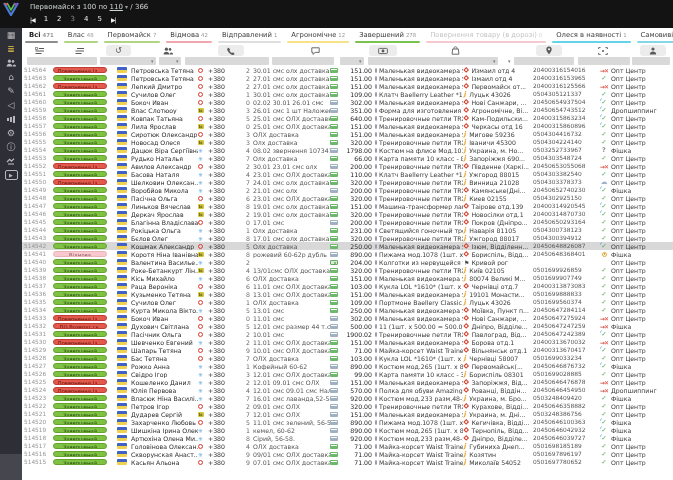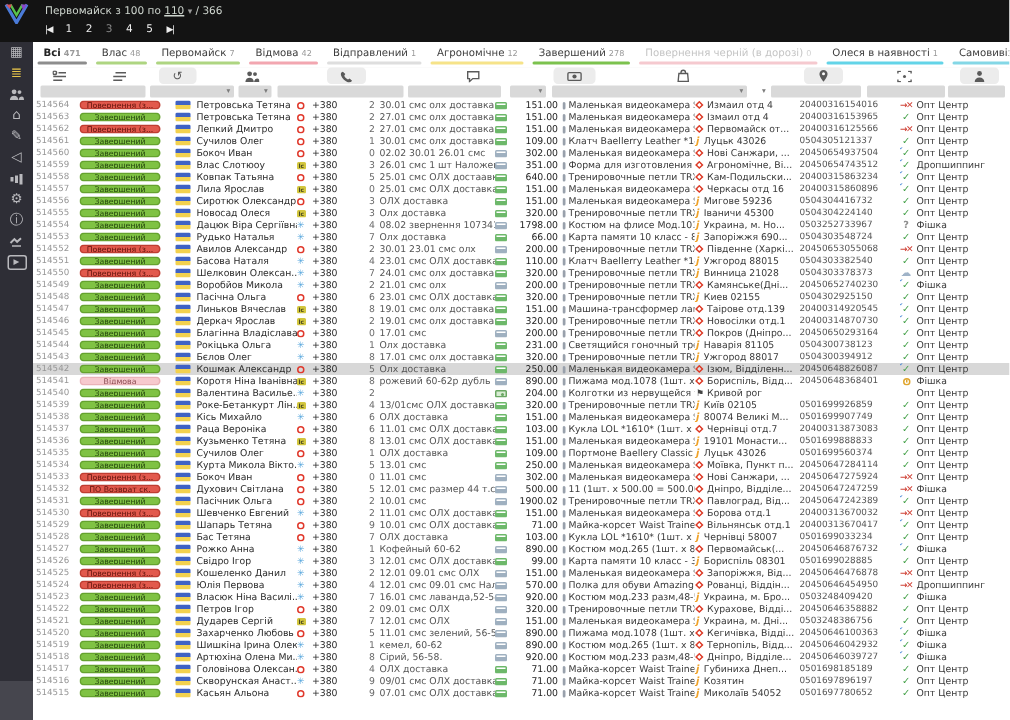--- a/index.html
+++ b/index.html
@@ -158,21 +158,21 @@
 </div>
 
 <div id="tabs">
     <div class="tab active"><span class="tlabel">Всі</span><span class="cnt">471</span><span class="ul" style="background: rgb(141, 141, 141);"></span></div>
     <div class="tab"><span class="tlabel">Влас</span><span class="cnt">48</span><span class="ul" style="background: rgb(174, 213, 129);"></span></div>
     <div class="tab"><span class="tlabel">Первомайск</span><span class="cnt">7</span><span class="ul" style="background: rgb(174, 213, 129);"></span></div>
     <div class="tab"><span class="tlabel">Відмова</span><span class="cnt">42</span><span class="ul" style="background: rgb(242, 166, 176);"></span></div>
     <div class="tab"><span class="tlabel">Відправлений</span><span class="cnt">1</span><span class="ul" style="background: rgb(222, 222, 222);"></span></div>
     <div class="tab"><span class="tlabel">Агрономічне</span><span class="cnt">12</span><span class="ul" style="background: rgb(246, 227, 137);"></span></div>
     <div class="tab"><span class="tlabel">Завершений</span><span class="cnt">278</span><span class="ul" style="background: rgb(124, 194, 78);"></span></div>
-    <div class="tab dim"><span class="tlabel">Повернення черній (в дорозі)</span><span class="cnt">0</span><span class="ul" style="background: rgb(245, 201, 207);"></span></div>
+    <div class="tab dim"><span class="tlabel">Повернення товару (в дорозі)</span><span class="cnt">0</span><span class="ul" style="background: rgb(245, 201, 207);"></span></div>
     <div class="tab"><span class="tlabel">Олеся в наявності</span><span class="cnt">1</span><span class="ul" style="background: rgb(99, 212, 232);"></span></div>
     <div class="tab"><span class="tlabel">Самовивіз</span><span class="ul" style="background: rgb(132, 215, 230);"></span></div>
   </div>
 <div id="colhead">
     <div class="hic" style="left: 4px;">
       <svg width="9" height="8" viewBox="0 0 9 8">
         <circle cx="1.5" cy="1.5" r="1.2" fill="none" stroke="#5a5a5a"></circle>
         <path d="M4 1.5h5M0.5 4h8.5M0.5 6.5h6" stroke="#5a5a5a" stroke-width="1"></path>
       </svg>
     </div>

